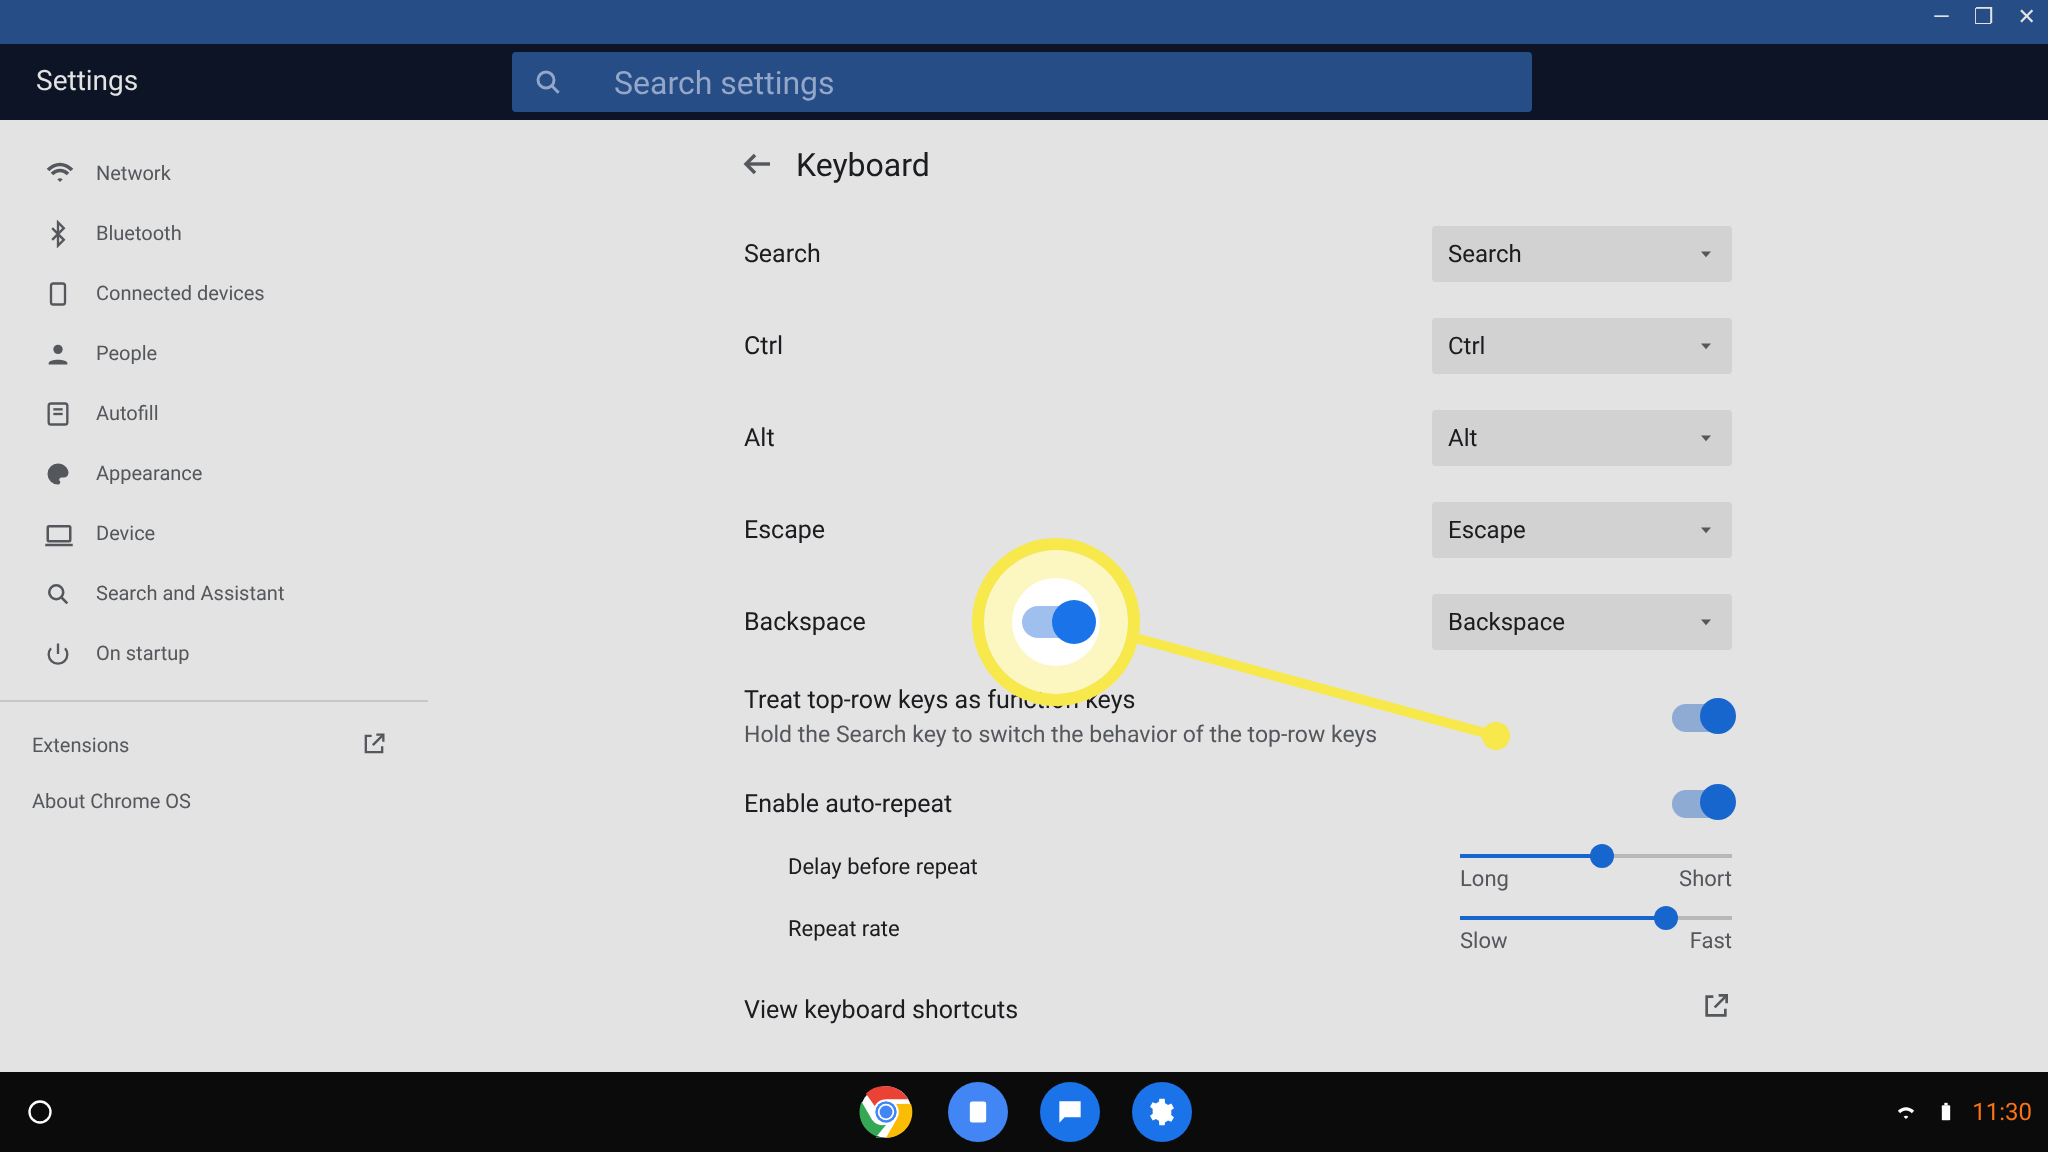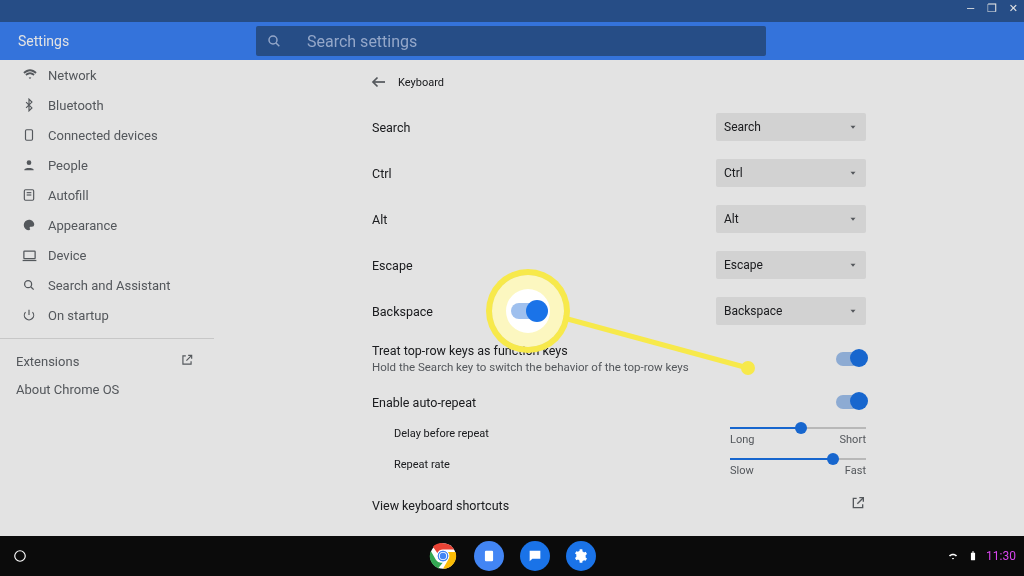--- a/index.html
+++ b/index.html
@@ -1,37 +1,37 @@
 <!DOCTYPE html>
 <html><head>
 <meta charset="utf-8">
 <style>
   * { box-sizing: border-box; font-family: Roboto, "Segoe UI", Arial, sans-serif; }
   html,body { margin:0; padding:0; width:1024px; height:576px; overflow:hidden; background:#fff; }
   .titlebar { height:22px; background:#2b5797; position:relative; }
   .titlebar-icons { position:absolute; right:6px; top:2px; display:flex; gap:12px; color:#fff; font-size:11px; }
-  .header { height:38px; background:#3b82f6; display:flex; align-items:center; }
+  .header { height:38px; background:#0f172a; display:flex; align-items:center; }
   .app-title { color:#fff; font-size:14px; margin-left:18px; width:238px; }
   .search-wrap { position:relative; width:510px; height:30px; background:#2b5797; border-radius:2px; display:flex; align-items:center; }
   .search-icon-svg { margin-left:10px; }
   .search-input { flex:1; background:transparent; border:none; outline:none; color:#a7bce2; font-size:16px; margin-left:23px; }
   .search-input::placeholder { color:#a7bce2; }
   .body { display:flex; height:516px; background:#fff; }
-  .sidebar { width:214px; padding-top:0; color:#5f6368; font-size:13px;text-align:center; }
+  .sidebar { width:214px; padding-top:12px; color:#5f6368; font-size:10px;text-align:center; }
   .nav-item { height:30px; display:flex; align-items:center; padding-left:22px; cursor:pointer; }
   .nav-item .icon { width:26px; display:flex; align-items:center; color:#5f6368; }
   .nav-item .lbl { color:#5f6368; }
   .adv { height:30px; display:flex; align-items:center; justify-content:space-between; padding:0 20px 0 16px; margin-top:12px; cursor:pointer; }
   .sep { height:1px; background:#e0e0e0; margin:8px 0; }
   .ext-row { height:28px; display:flex; align-items:center; justify-content:space-between; padding:0 20px 0 16px; cursor:pointer;}
   .content-area { flex:1; display:flex; justify-content:center; background:#fff; padding-top:0; }
   .panel { width:510px; }
   .panel-header { height:44px; display:flex; align-items:center; border-bottom:0; }
   .back-btn { width:30px; display:flex; align-items:center; justify-content:center; color:#5f6368; cursor:pointer; }
-  .panel-title { font-size:11px; color:#202124; margin-left:4px; }
+  .panel-title { font-size:16px; color:#202124; margin-left:4px; }
   .row { display:flex; align-items:center; justify-content:space-between; padding:9px 8px; min-height:38px;gap:40px; }
   .row-label { color:#202124; font-size:12.5px; }
   .row-sub { color:#5f6368; font-size:11.5px; margin-top:2px; }
   .dropdown { width:150px; height:28px; background:#ececec; border-radius:2px; display:flex; align-items:center; justify-content:space-between; padding:0 8px; font-size:12px; color:#202124; cursor:pointer; }
   .toggle { width:30px; height:14px; border-radius:8px; background:#9fc0ee; position:relative; cursor:pointer; }
   .toggle::after { content:""; position:absolute; right:-2px; top:-3px; width:18px; height:18px; border-radius:50%; background:#1a73e8; }
   .toggle-highlight { position:absolute; right:-10px; top:-11px; width:36px; height:36px; border-radius:50%; background:rgba(26,115,232,0.22); z-index:-1; }
   .slider-row { padding:6px 8px 6px 30px; }
   .slider-label { font-size:11px; color:#202124; margin-bottom:6px; display:inline-block; width:140px; }
   .slider-box { display:flex; align-items:center; justify-content:space-between; }
@@ -45,21 +45,21 @@
   .dim-overlay { position:absolute; inset:0; background:rgba(0,0,0,0.11); pointer-events:none; z-index:5; }
   .callout { position:absolute; left:492px; top:275px; width:72px; height:72px; border-radius:50%; background:#fff; z-index:20; display:flex; align-items:center; justify-content:center; }
   .callout-ring { position:absolute; inset:0; border-radius:50%; box-shadow: 0 0 0 6px #f7e94b, inset 0 0 0 14px rgba(247,233,75,0.35); }
   .callout-toggle { width:34px; height:16px; border-radius:10px; background:#9fc0ee; position:relative; }
   .callout-toggle::after { content:""; position:absolute; right:-3px; top:-3px; width:22px; height:22px; border-radius:50%; background:#1a73e8; }
   .arrow-svg { position:absolute; left:540px; top:300px; z-index:15; pointer-events:none; }
   .shelf { position:absolute; bottom:0; left:0; right:0; height:40px; background:#0b0b0b; display:flex; align-items:center; z-index:30; }
   .shelf-left { width:40px; display:flex; align-items:center; justify-content:center; }
   .shelf-center { position:absolute; left:50%; transform:translateX(-50%); display:flex; gap:16px; }
   .shelf-app { width:30px; height:30px; border-radius:50%; display:flex; align-items:center; justify-content:center; color:#fff; font-size:14px; }
-  .shelf-right { position:absolute; right:8px; display:flex; align-items:center; gap:8px; color:#d946ef; font-size:12px; }
+  .shelf-right { position:absolute; right:8px; display:flex; align-items:center; gap:8px; color:#f97316; font-size:12px; }
 </style>
 </head>
 <body>
 
 <div class="titlebar">
   <div class="titlebar-icons">
     <span>—</span>
     <span>❐</span>
     <span>✕</span>
   </div>

